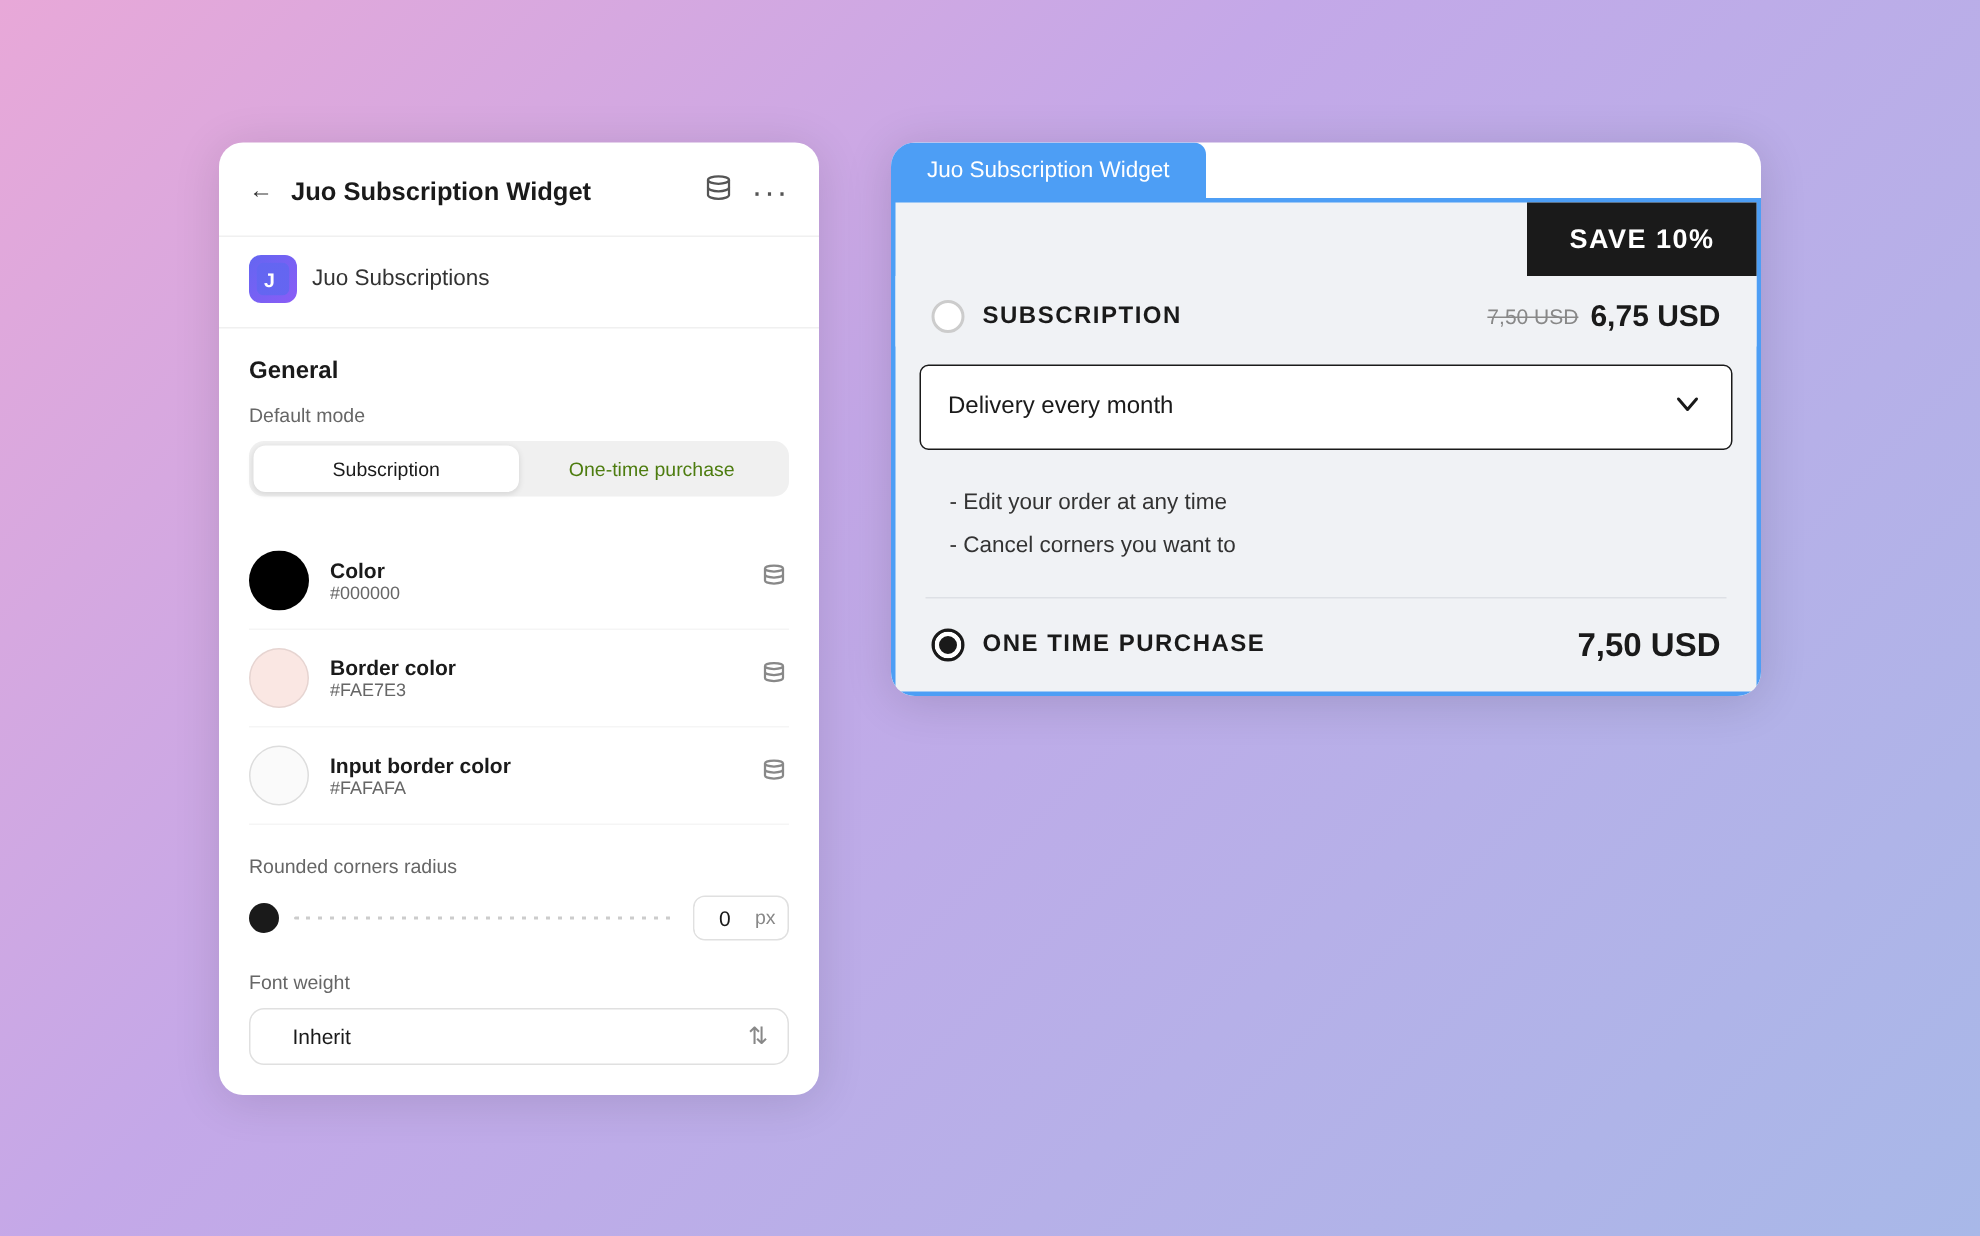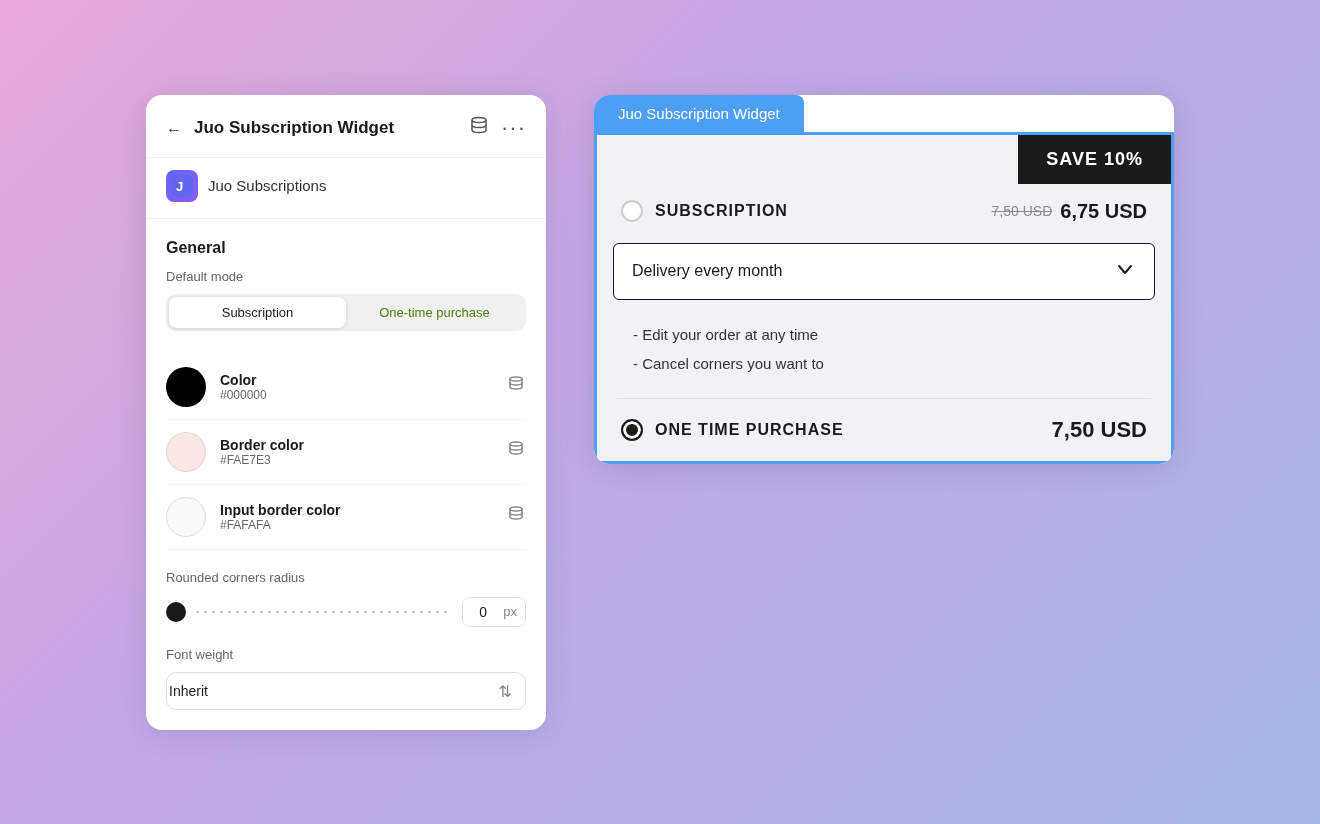--- a/index.html
+++ b/index.html
@@ -239,21 +239,21 @@
       color: #666;
       margin-bottom: 10px;
     }
 
     .font-select-wrapper {
       position: relative;
     }
 
     .font-select-wrapper select {
       width: 100%;
-      padding: 10px 2px;
+      padding: 10px 28px;
       border: 1px solid #e0e0e0;
       border-radius: 10px;
       font-size: 14px;
       color: #1a1a1a;
       background: #fff;
       appearance: none;
       cursor: pointer;
     }
 
     .font-select-arrow {

